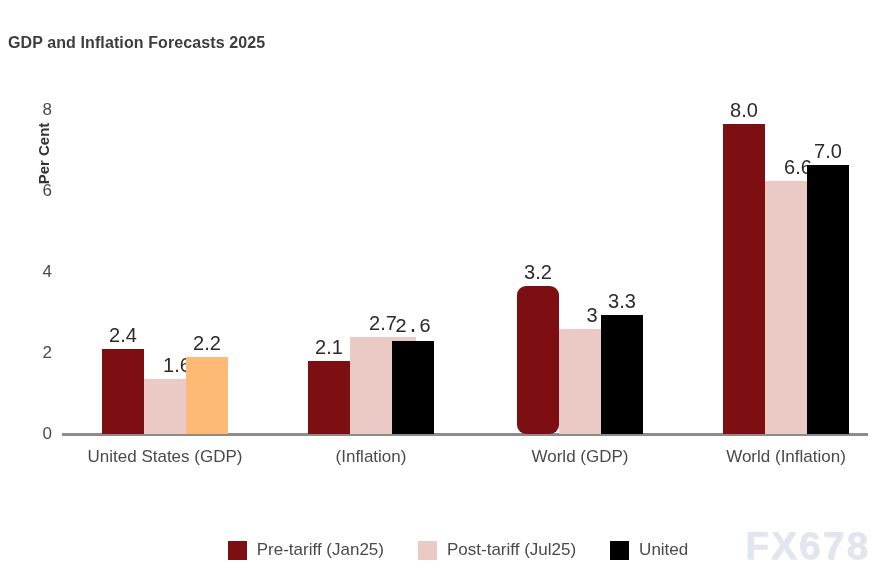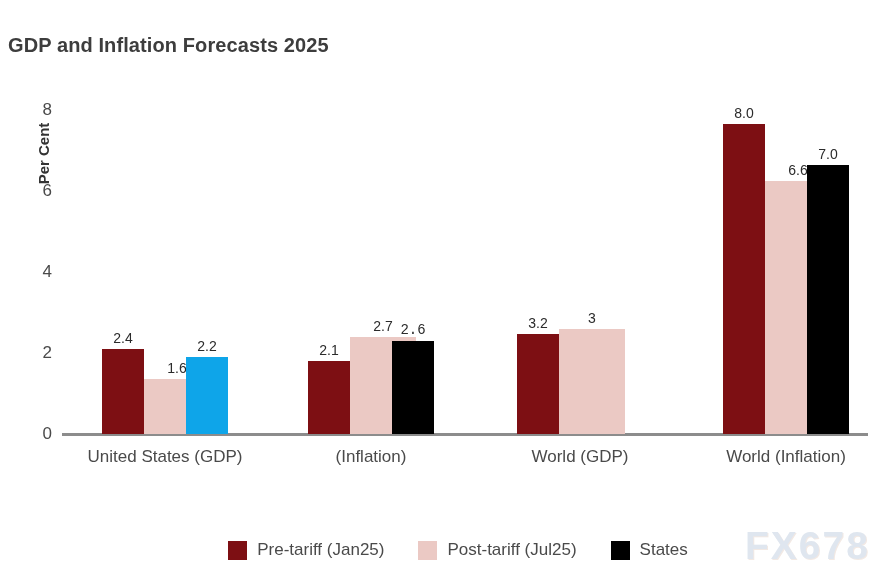--- a/index.html
+++ b/index.html
@@ -19,21 +19,21 @@
     left: 0; top: 0;
     width: 876px;
     height: 580px;
     background: #ffffff;
   }
   
   .chart-title {
     position: absolute;
     left: 8px;
     top: 34px;
-    font-size: 20px;
+    font-size: 16px;
     font-weight: bold;
     color: #3d3d3d;
     letter-spacing: 0.1px;
     white-space: nowrap;
   }
   
   .plot-area {
     position: absolute;
     left: 62px;
     top: 110px;
@@ -90,21 +90,21 @@
   }
   .bar.s0 { background: #7d0f13; left: 0px; }
   .bar.s1 { background: #ebc9c4; left: 42px; padding-left: 24px; }
   .bar.s2 { background: #000000; left: 84px; }
   .bar-label {
     position: absolute;
     left: 50%;
     transform: translateX(-50%);
     bottom: 100%;
     margin-bottom: 4px;
-    font-size: 14px;
+    font-size: 20px;
     color: #2b2b2b;
     line-height: 1;
     white-space: nowrap;
   }
   
   .x-label {
     position: absolute;
     top: 446px;
     text-align: center;
     font-size: 17px;
@@ -172,41 +172,44 @@
   <div class="axis-line"></div>
 
   <div class="plot-area" id="plot">
       <div class="group" style="left: 40px; width: 126px;">
         <div class="bar s0" style="height: 85.05px; background: rgb(125, 15, 19);">
           <span class="bar-label">2.4</span>
         </div>
         <div class="bar s1" style="height: 54.675px; background: rgb(235, 201, 196);">
           <span class="bar-label">1.6</span>
         </div>
-        <div class="bar s2" style="height: 76.95px; background: #0ea5e9;">
+        <div class="bar s2" style="height: 76.95px; background: #fdba74;">
           <span class="bar-label">2.2</span>
         </div>
       </div>
       <div class="group" style="left: 246px; width: 126px;">
         <div class="bar s0" style="height: 72.9px; background: rgb(125, 15, 19);">
           <span class="bar-label">2.1</span>
         </div>
         <div class="bar s1" style="height: 97.2px; background: rgb(235, 201, 196);">
           <span class="bar-label">2.7</span>
         </div>
         <div class="bar s2" style="height: 93.15px; background: rgb(0, 0, 0); font-family: Liberation Mono, monospace;">
           <span class="bar-label">2.6</span>
         </div>
       </div>
       <div class="group" style="left: 455px; width: 126px;">
-        <div class="bar s0" style="height: 100px; background: rgb(125, 15, 19);">
+        <div class="bar s0" style="height: 148px; background: rgb(125, 15, 19); border-radius: 9px;">
           <span class="bar-label">3.2</span>
         </div>
         <div class="bar s1" style="height: 105.3px; background: rgb(235, 201, 196);">
           <span class="bar-label">3</span>
+        </div>
+        <div class="bar s2" style="height: 119.475px; background: rgb(0, 0, 0);">
+          <span class="bar-label">3.3</span>
         </div>
       </div>
       <div class="group" style="left: 661px; width: 126px;">
         <div class="bar s0" style="height: 309.825px; background: rgb(125, 15, 19);">
           <span class="bar-label">8.0</span>
         </div>
         <div class="bar s1" style="height: 253.125px; background: rgb(235, 201, 196);">
           <span class="bar-label">6.6</span>
         </div>
         <div class="bar s2" style="height: 269.325px; background: rgb(0, 0, 0);">
@@ -234,19 +237,19 @@
       <div class="legend-item">
         <span class="legend-swatch" style="background: rgb(125, 15, 19);"></span>
         <span class="legend-text">Pre-tariff (Jan25)</span>
       </div>
       <div class="legend-item">
         <span class="legend-swatch" style="background: rgb(235, 201, 196);"></span>
         <span class="legend-text">Post-tariff (Jul25)</span>
       </div>
       <div class="legend-item">
         <span class="legend-swatch" style="background: rgb(0, 0, 0);"></span>
-        <span class="legend-text">States</span>
+        <span class="legend-text">United</span>
       </div>
     </div>
 
   <div class="watermark">FX678</div>
 
 </div>
 
 </body></html>

